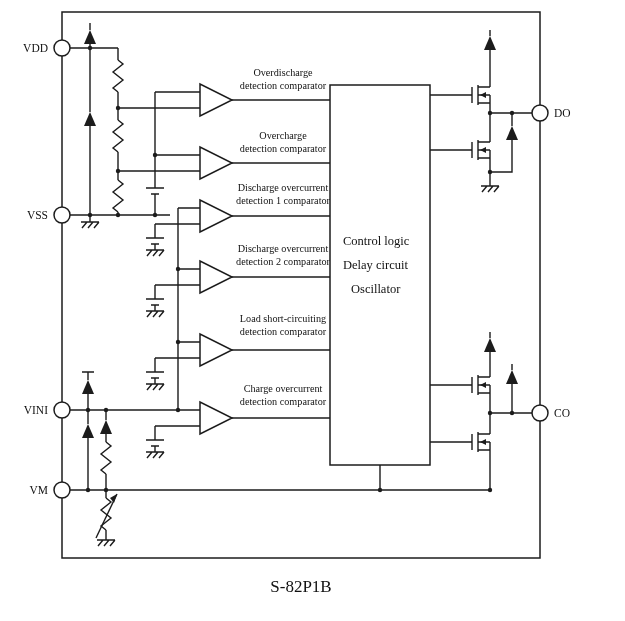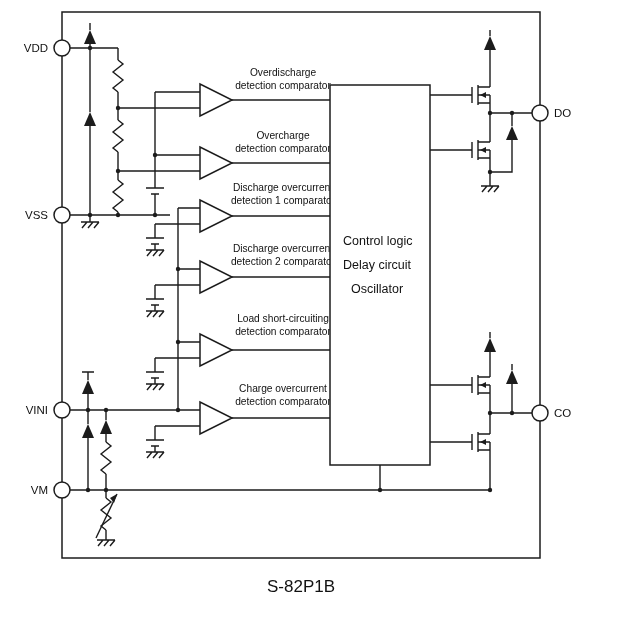--- a/index.html
+++ b/index.html
@@ -1,18 +1,18 @@
 <!DOCTYPE html>
 <html><head>
 <meta charset="utf-8">
 <style>
   html,body{margin:0;padding:0;background:#ffffff;}
   #stage{
     position:relative;width:625px;height:621px;background:#ffffff;
-    font-family:Liberation Sans, sans-serif;
+    font-family:Liberation Serif, serif;
   }
   svg{position:absolute;left:0;top:0;}
   text{fill:#111111;}
   .wire{stroke:#1c1c1c;stroke-width:1.4;fill:none;}
   .shape{stroke:#1c1c1c;stroke-width:1.5;fill:#ffffff;}
   .solid{fill:#1c1c1c;stroke:none;}
   .lbl{font-size:10.2px;}
   .pinlbl{font-size:11.5px;}
   .blocklbl{font-size:12.5px;}
   .title{font-size:17px;}

